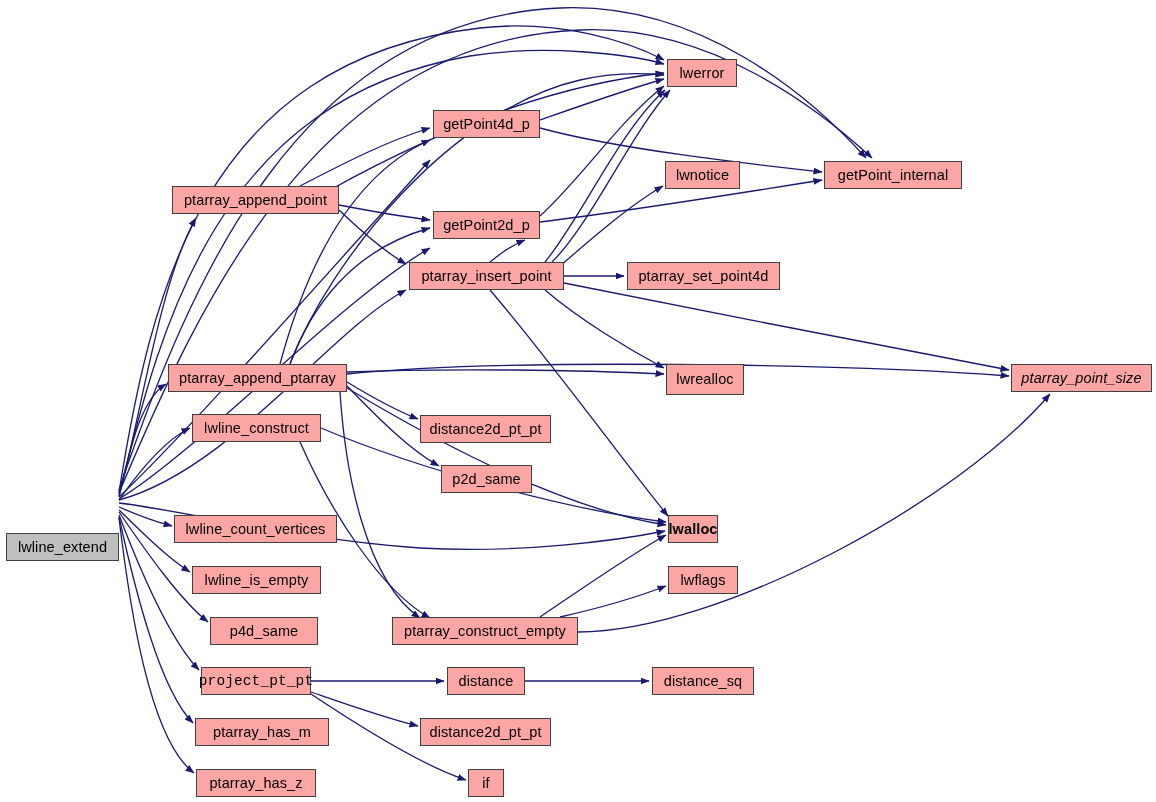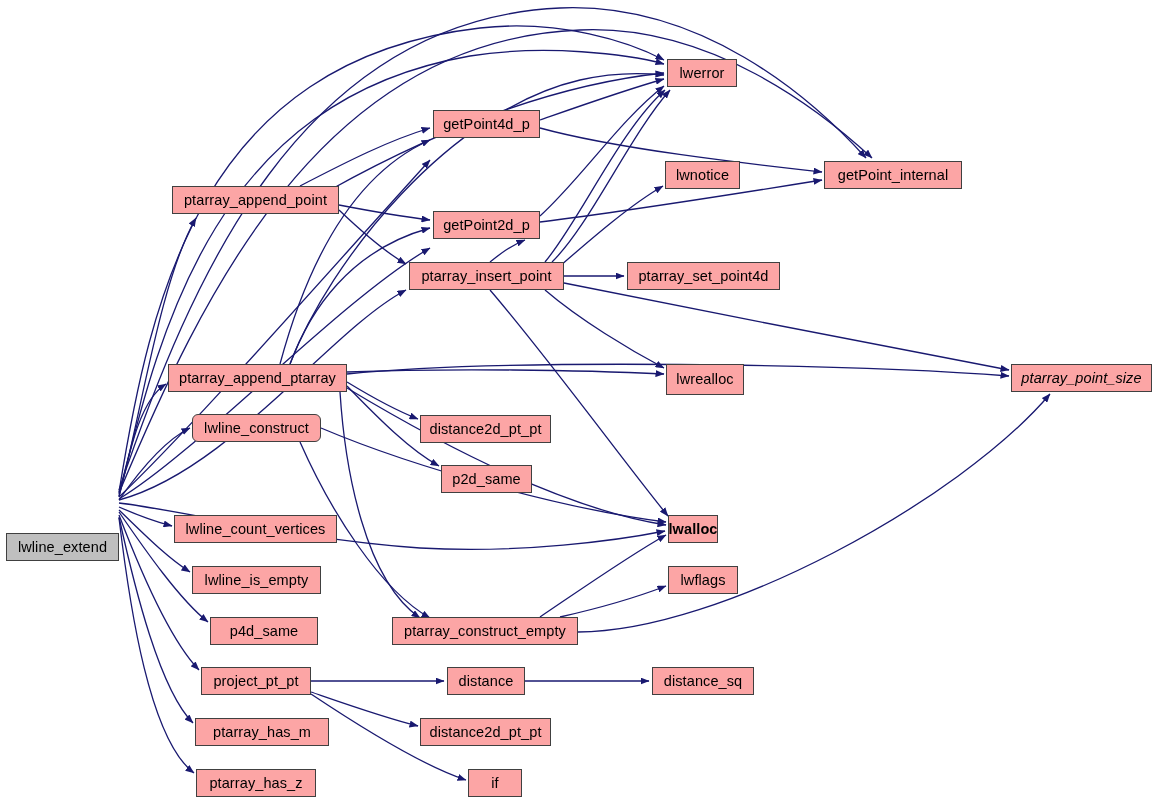--- a/index.html
+++ b/index.html
@@ -116,30 +116,30 @@
       <div class="node thick" style="left: 433px; top: 110px; width: 107px; height: 28px;">getPoint4d_p</div>
       <div class="node thick" style="left: 667px; top: 59px; width: 70px; height: 28px;">lwerror</div>
       <div class="node thick" style="left: 665px; top: 161px; width: 75px; height: 28px;">lwnotice</div>
       <div class="node thick" style="left: 824px; top: 161px; width: 138px; height: 28px;">getPoint_internal</div>
       <div class="node thick" style="left: 433px; top: 211px; width: 107px; height: 28px;">getPoint2d_p</div>
       <div class="node thick" style="left: 409px; top: 262px; width: 155px; height: 28px;">ptarray_insert_point</div>
       <div class="node thick" style="left: 627px; top: 262px; width: 153px; height: 28px;">ptarray_set_point4d</div>
       <div class="node thick" style="left: 1011px; top: 364px; width: 141px; height: 28px; font-style: italic;">ptarray_point_size</div>
       <div class="node thick" style="left: 168px; top: 364px; width: 179px; height: 28px;">ptarray_append_ptarray</div>
       <div class="node thick" style="left: 666px; top: 364px; width: 78px; height: 31px;">lwrealloc</div>
-      <div class="node thick" style="left: 192px; top: 414px; width: 129px; height: 28px; border-radius: 6px;">lwline_construct</div>
+      <div class="node thick" style="left: 192px; top: 414px; width: 129px; height: 28px;">lwline_construct</div>
       <div class="node thick" style="left: 420px; top: 415px; width: 131px; height: 28px;">distance2d_pt_pt</div>
       <div class="node thick" style="left: 441px; top: 465px; width: 91px; height: 28px;">p2d_same</div>
       <div class="node thick" style="left: 174px; top: 515px; width: 163px; height: 28px;">lwline_count_vertices</div>
       <div class="node thick" style="left: 668px; top: 515px; width: 50px; height: 28px; font-weight: bold;">lwalloc</div>
       <div class="node thick" style="left: 192px; top: 566px; width: 129px; height: 28px;">lwline_is_empty</div>
       <div class="node thick" style="left: 668px; top: 566px; width: 70px; height: 28px;">lwflags</div>
       <div class="node thick" style="left: 210px; top: 617px; width: 108px; height: 28px;">p4d_same</div>
       <div class="node thick" style="left: 392px; top: 617px; width: 186px; height: 28px;">ptarray_construct_empty</div>
-      <div class="node thick" style="left: 201px; top: 667px; width: 110px; height: 28px;">project_pt_pt</div>
+      <div class="node thick" style="left: 201px; top: 667px; width: 110px; height: 28px; font-family: Liberation Mono, monospace;">project_pt_pt</div>
       <div class="node thick" style="left: 447px; top: 667px; width: 78px; height: 28px;">distance</div>
       <div class="node thick" style="left: 652px; top: 667px; width: 102px; height: 28px;">distance_sq</div>
       <div class="node thick" style="left: 195px; top: 718px; width: 134px; height: 28px;">ptarray_has_m</div>
       <div class="node thick" style="left: 420px; top: 718px; width: 131px; height: 28px;">distance2d_pt_pt</div>
       <div class="node thick" style="left: 196px; top: 769px; width: 120px; height: 28px;">ptarray_has_z</div>
-      <div class="node thick" style="left: 468px; top: 769px; width: 54px; height: 28px;">if</div>
+      <div class="node thick" style="left: 468px; top: 769px; width: 36px; height: 28px;">if</div>
     </div>
 </div>
 
 </body></html>

